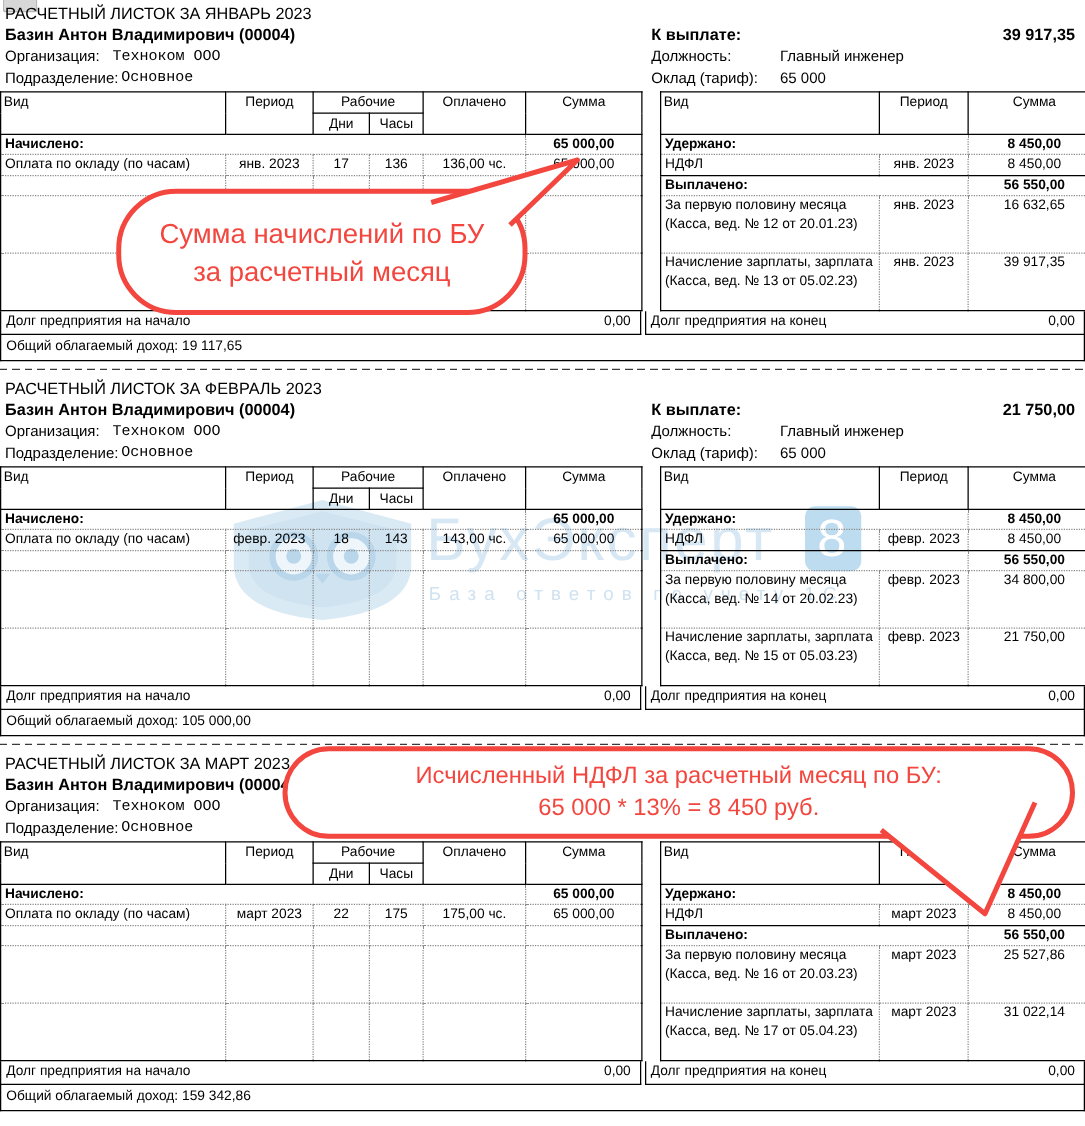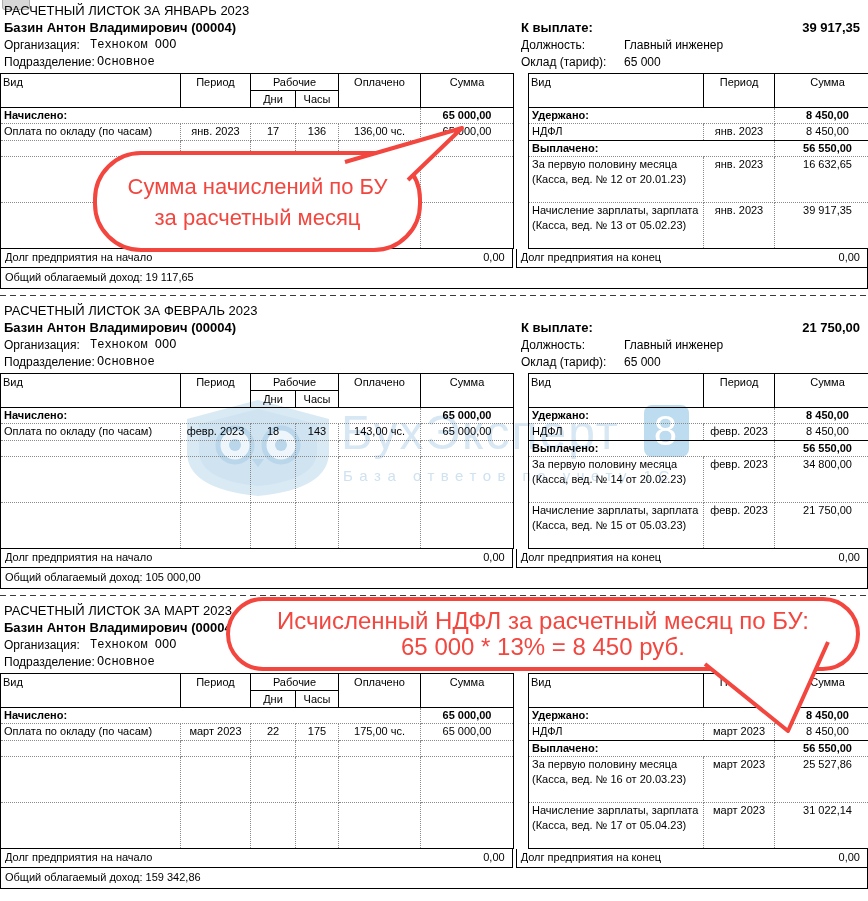--- a/index.html
+++ b/index.html
@@ -53,21 +53,21 @@
        background:repeating-linear-gradient(90deg,#3a3a3a 0 6px,transparent 6px 10px);}
   .payslip:last-child .sep{display:none;}
   
   .callout{position:absolute;z-index:5;}
   .callout svg{position:absolute;left:0;top:0;}
   .co-text{position:absolute;display:flex;flex-direction:column;align-items:center;
            justify-content:center;text-align:center;color:#f2463f;}
   #callout1{left:86px;top:118px;width:392px;height:140px;}
   #callout1 .co-text{left:9px;top:35px;width:325px;height:97px;font-size:22px;line-height:31px;}
   #callout2{left:216px;top:590px;width:652px;height:152px;}
-  #callout2 .co-text{left:12px;top:9px;width:630px;height:70px;font-size:24px;line-height:26px;}
+  #callout2 .co-text{left:12px;top:9px;width:630px;height:70px;font-size:19px;line-height:26px;}
 </style>
 </head>
 <body>
 
 <div id="page">
   <div class="chip"></div>
 
   <div class="wm">
     <svg width="150" height="100" viewBox="0 0 150 100">
       <path d="M75,3 L146,22 L146,55 Q146,92 75,99 Q4,92 4,55 L4,22 Z" fill="#d9eaf5"></path>

